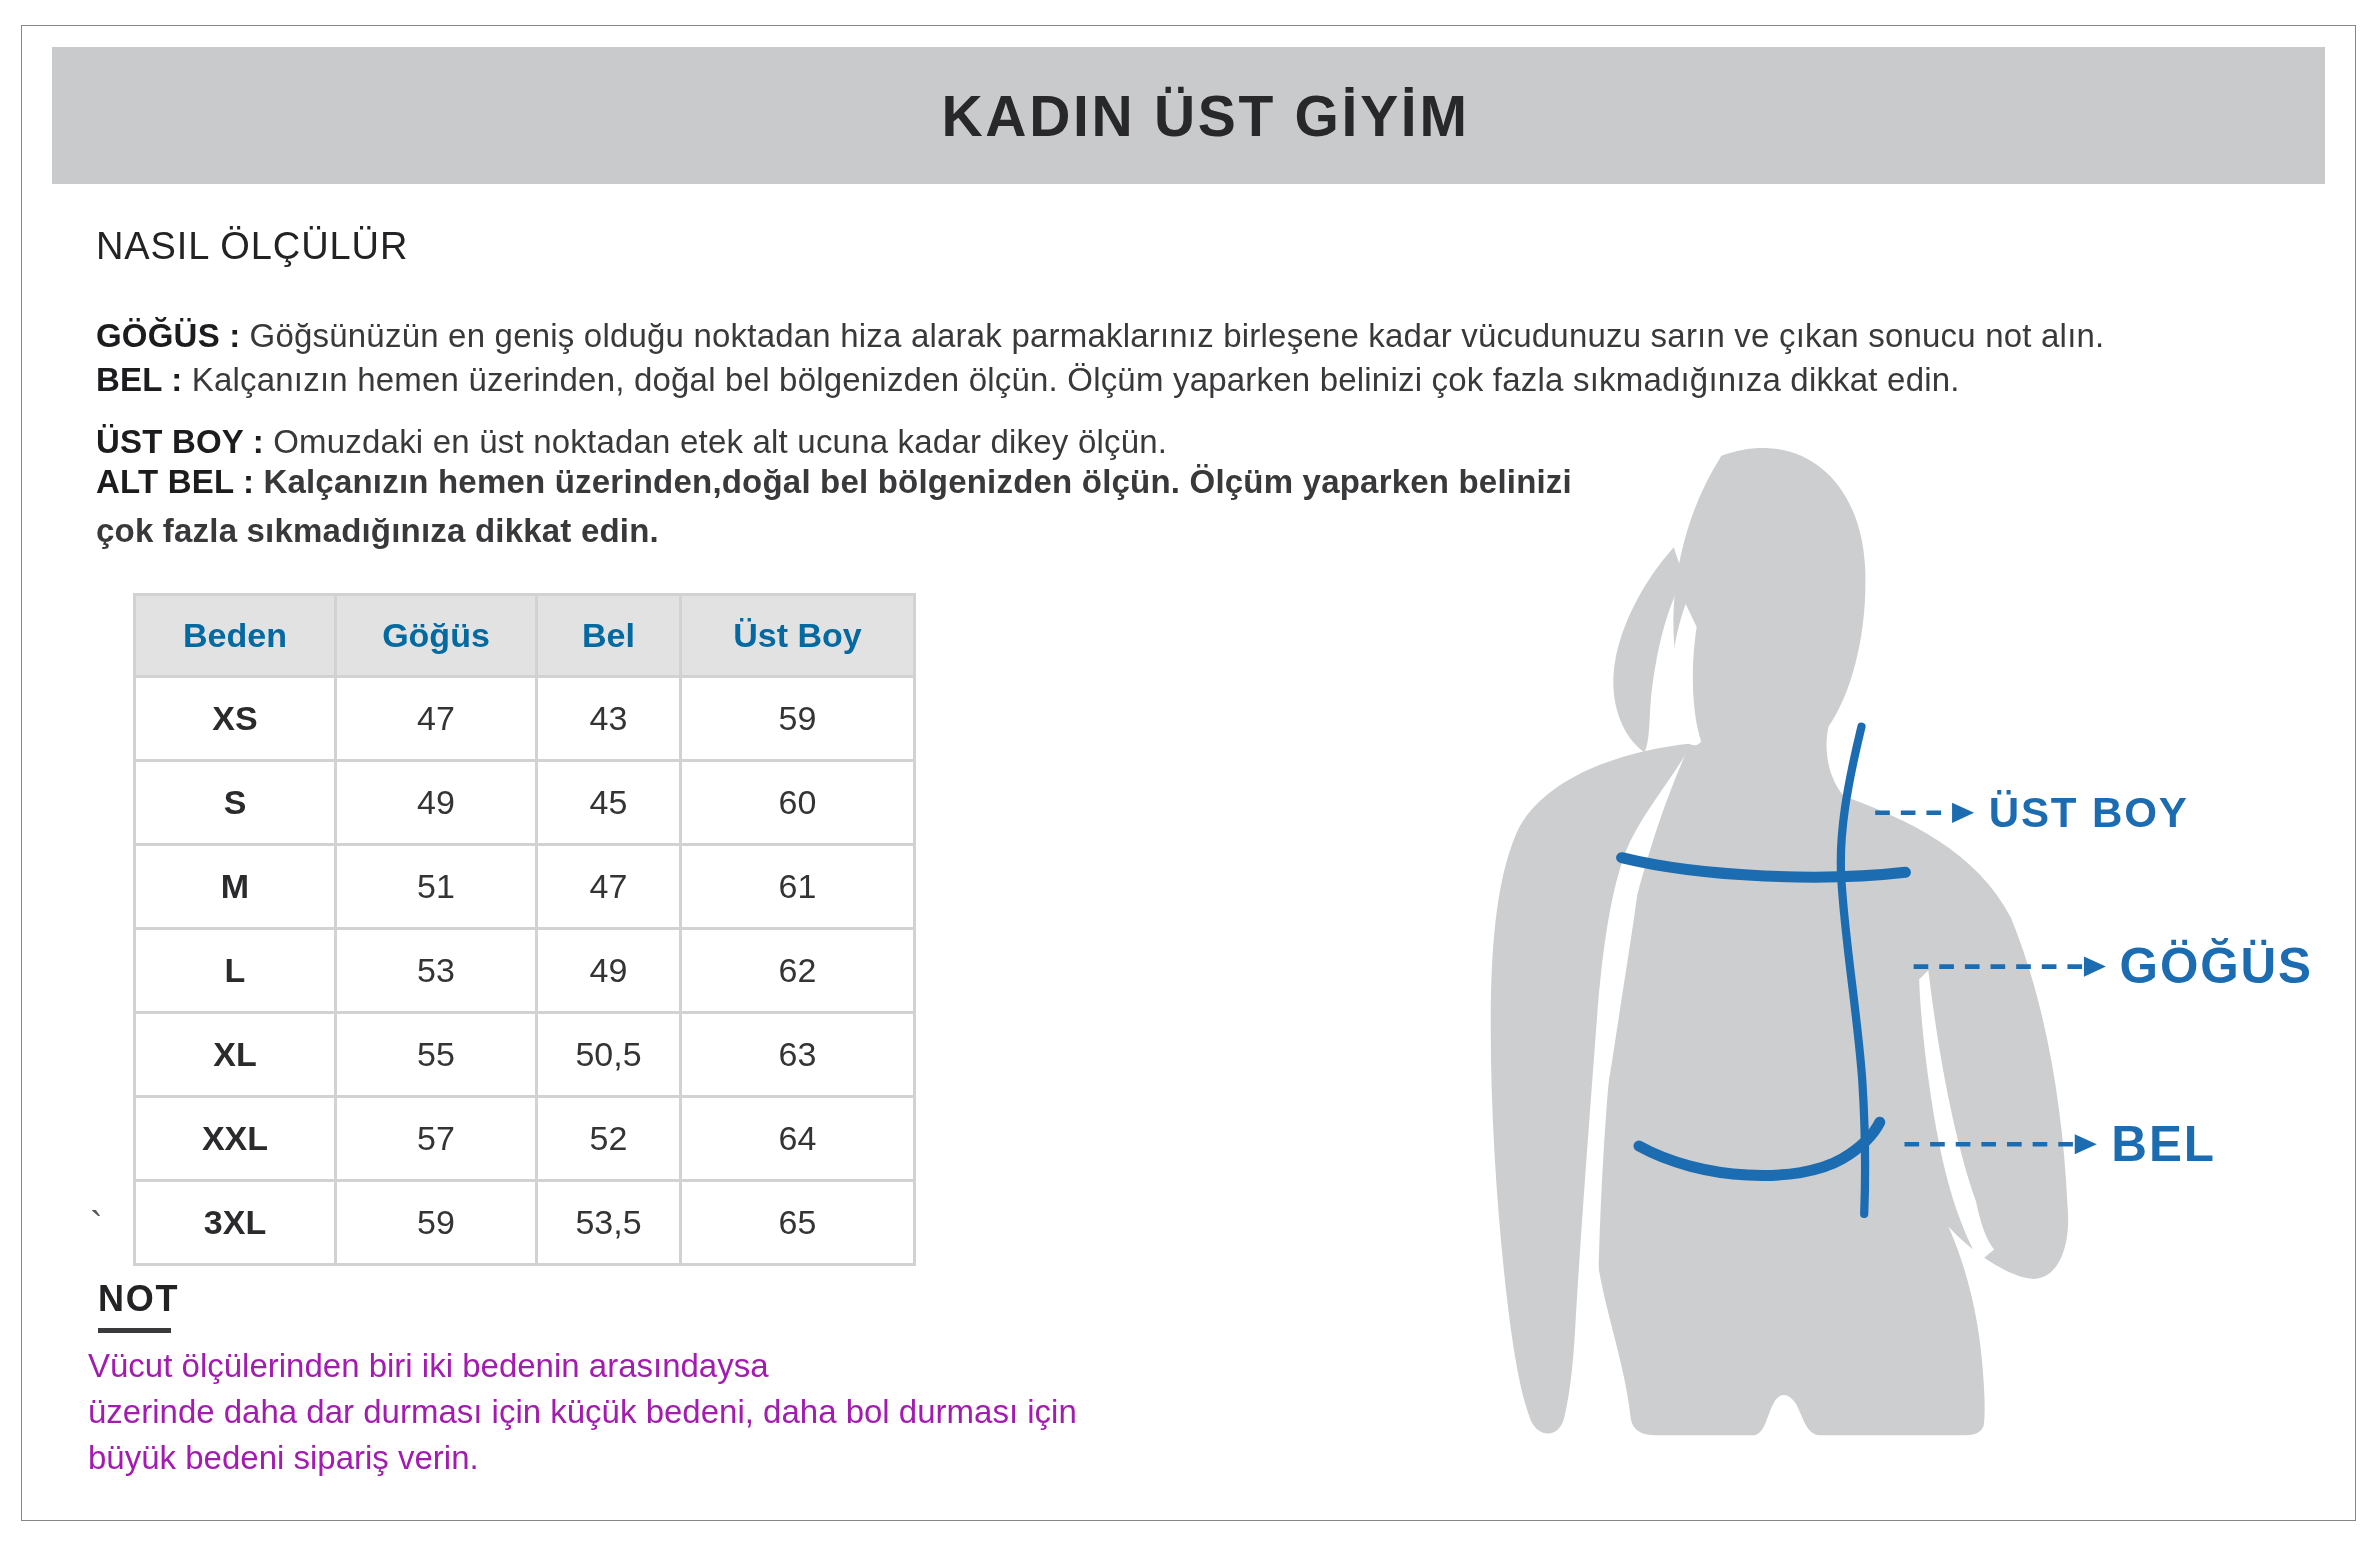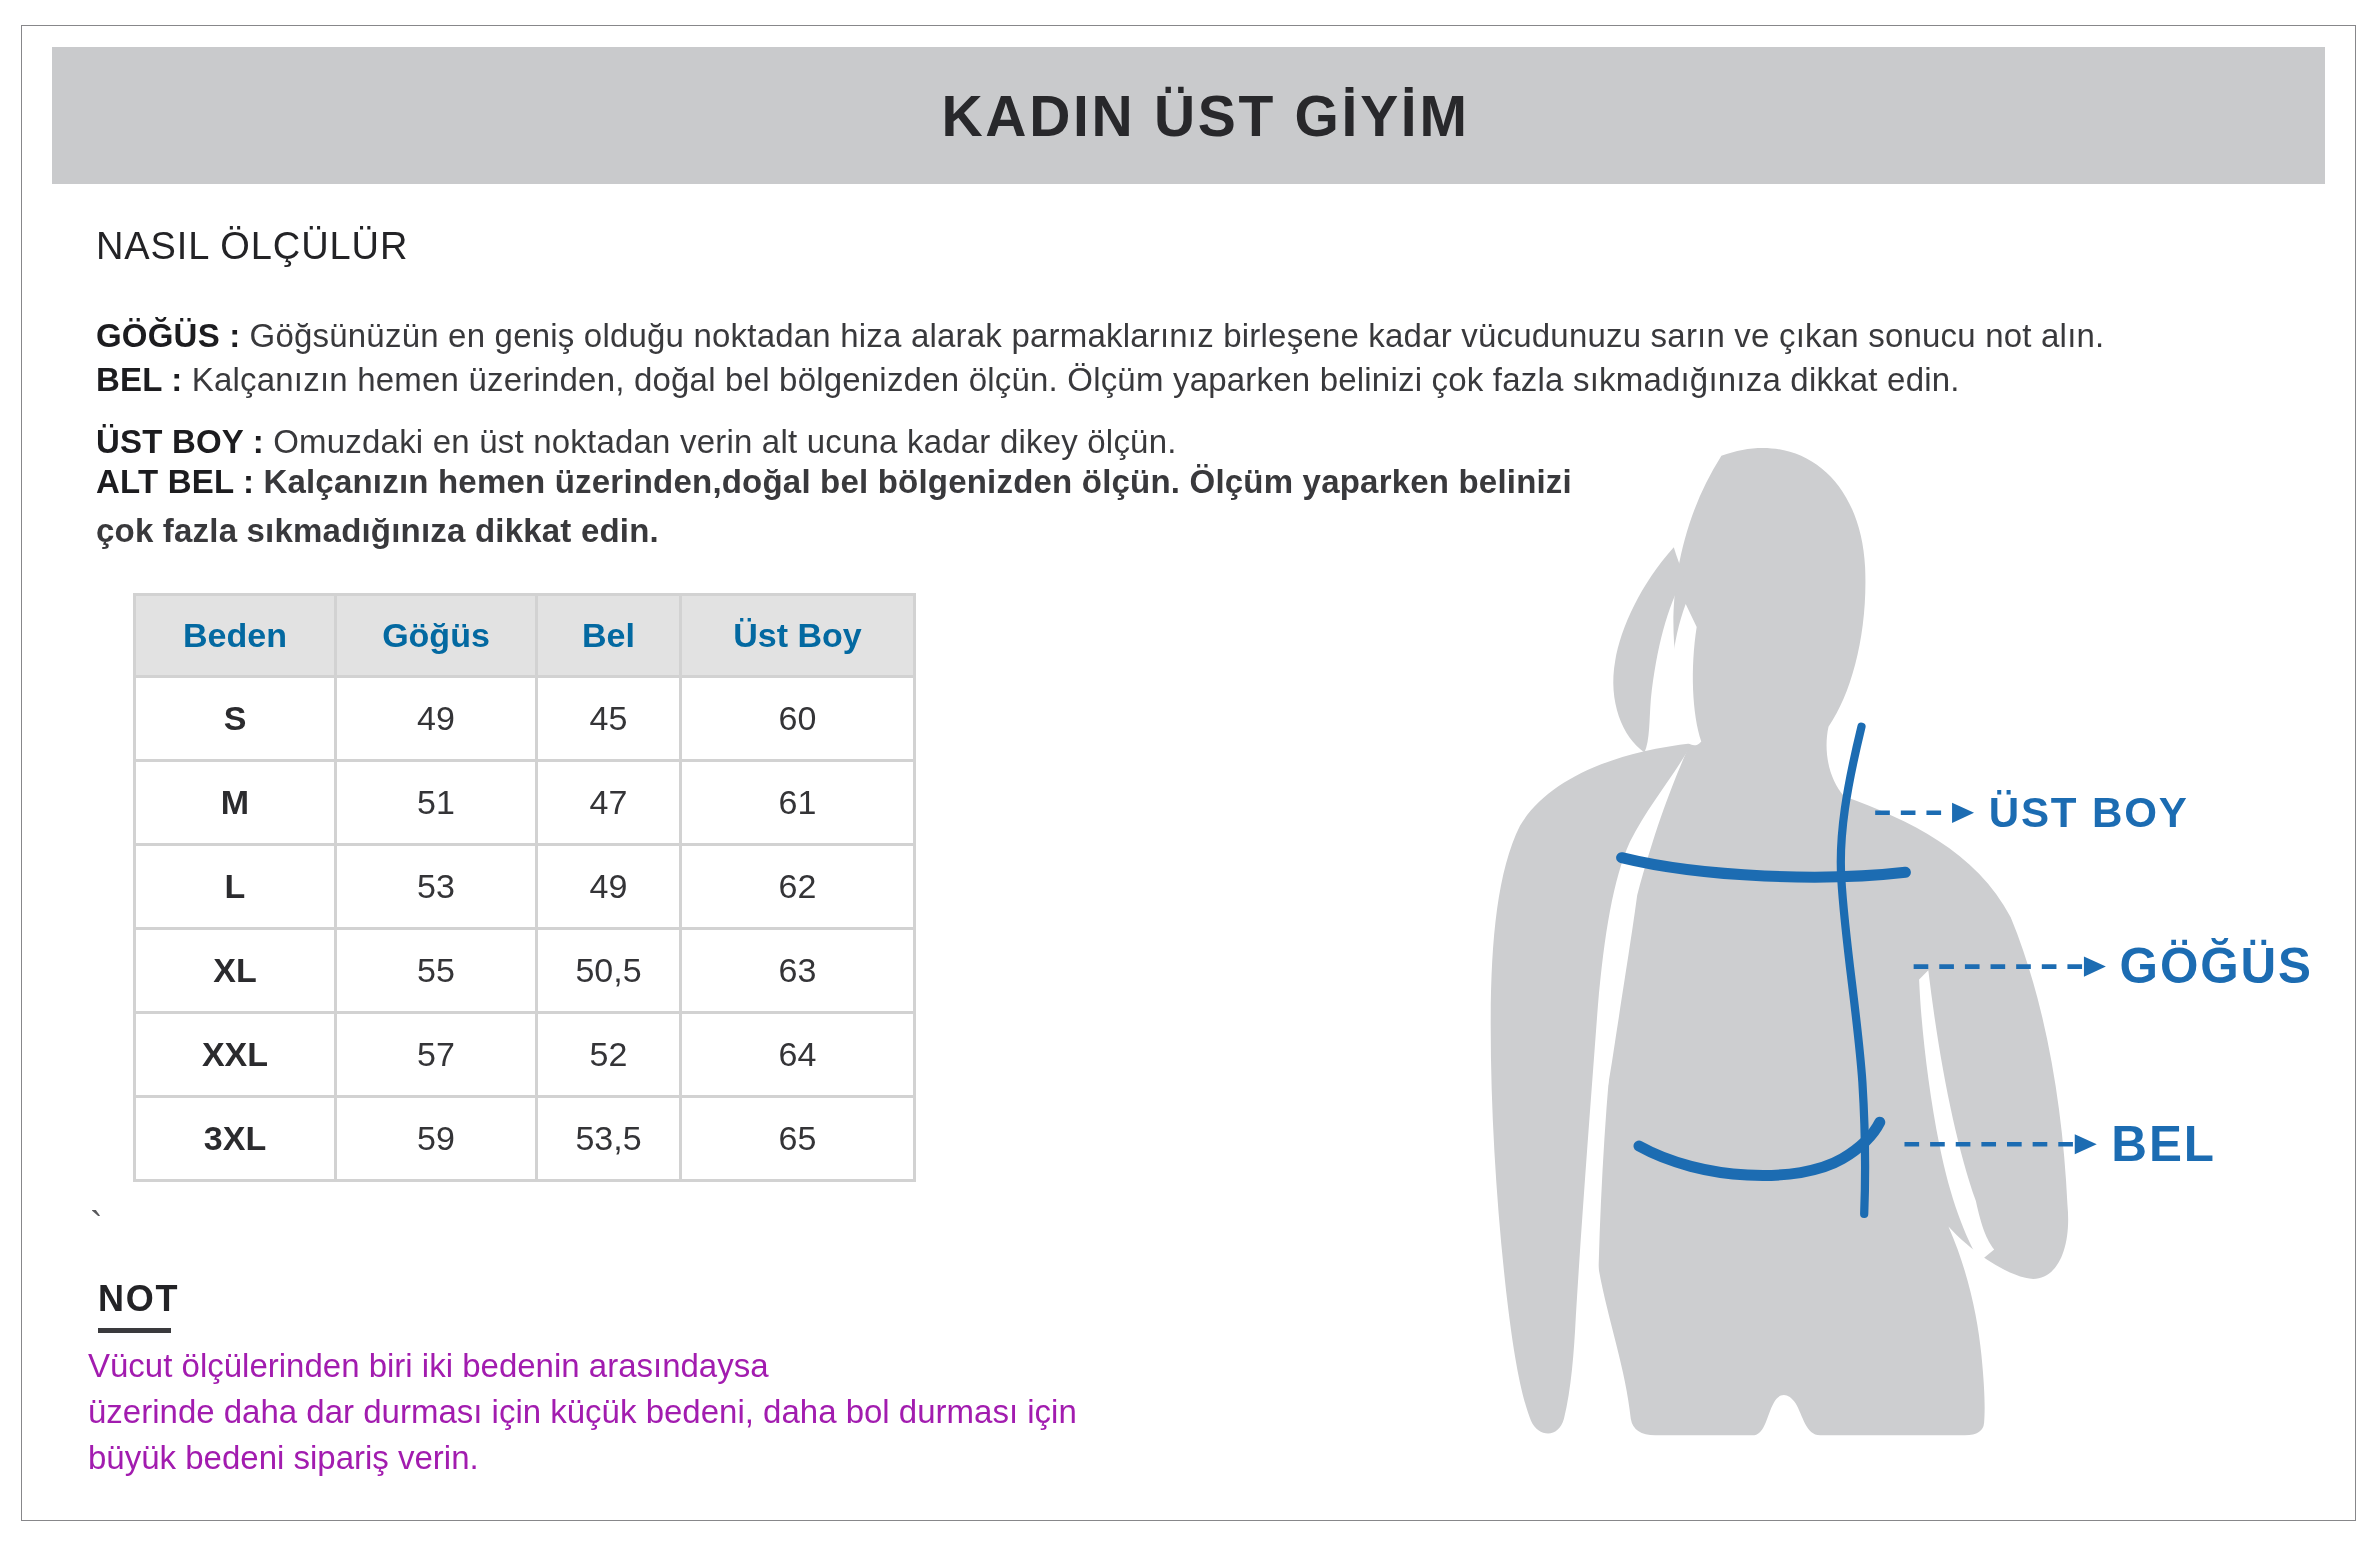--- a/index.html
+++ b/index.html
@@ -37,36 +37,42 @@
 
 <div class="how-heading">NASIL ÖLÇÜLÜR</div>
 
 <div class="desc-line desc-1">
   <b>GÖĞÜS :</b><span>Göğsünüzün en geniş olduğu noktadan hiza alarak parmaklarınız birleşene kadar vücudunuzu sarın ve çıkan sonucu not alın.</span>
 </div>
 <div class="desc-line desc-2">
   <b>BEL :</b><span>Kalçanızın hemen üzerinden, doğal bel bölgenizden ölçün. Ölçüm yaparken belinizi çok fazla sıkmadığınıza dikkat edin.</span>
 </div>
 <div class="desc-line desc-3">
-  <b>ÜST BOY :</b><span>Omuzdaki en üst noktadan verin alt ucuna kadar dikey ölçün.</span>
+  <b>ÜST BOY :</b><span>Omuzdaki en üst noktadan etek alt ucuna kadar dikey ölçün.</span>
 </div>
 <div class="desc-line desc-4">
   <b>ALT BEL :</b><span>Kalçanızın hemen üzerinden,doğal bel bölgenizden ölçün. Ölçüm yaparken belinizi çok fazla sıkmadığınıza dikkat edin.</span>
 </div>
 
 <table class="size-table">
   <thead>
     <tr>
       <th class="col-beden">Beden</th>
       <th class="col-gogus">Göğüs</th>
       <th class="col-bel">Bel</th>
       <th class="col-ustboy">Üst Boy</th>
     </tr>
   </thead>
   <tbody>
+    <tr>
+      <td class="size-cell">XS</td>
+      <td>47</td>
+      <td>43</td>
+      <td>59</td>
+    </tr>
     <tr>
       <td class="size-cell">S</td>
       <td>49</td>
       <td>45</td>
       <td>60</td>
     </tr>
     <tr>
       <td class="size-cell">M</td>
       <td>51</td>
       <td>47</td>

